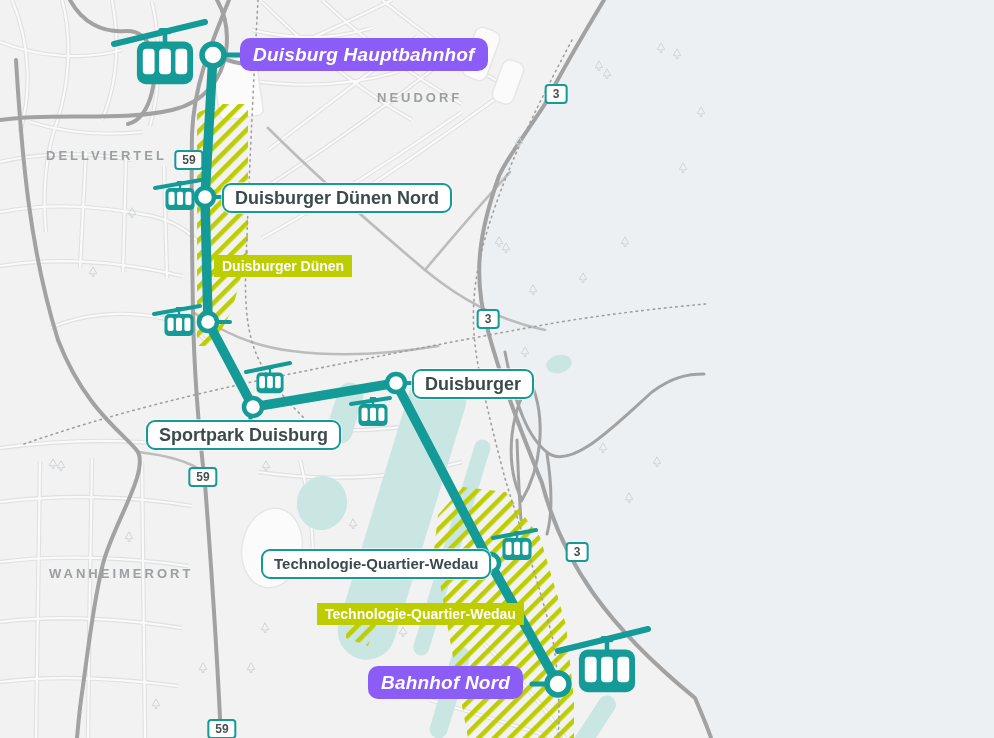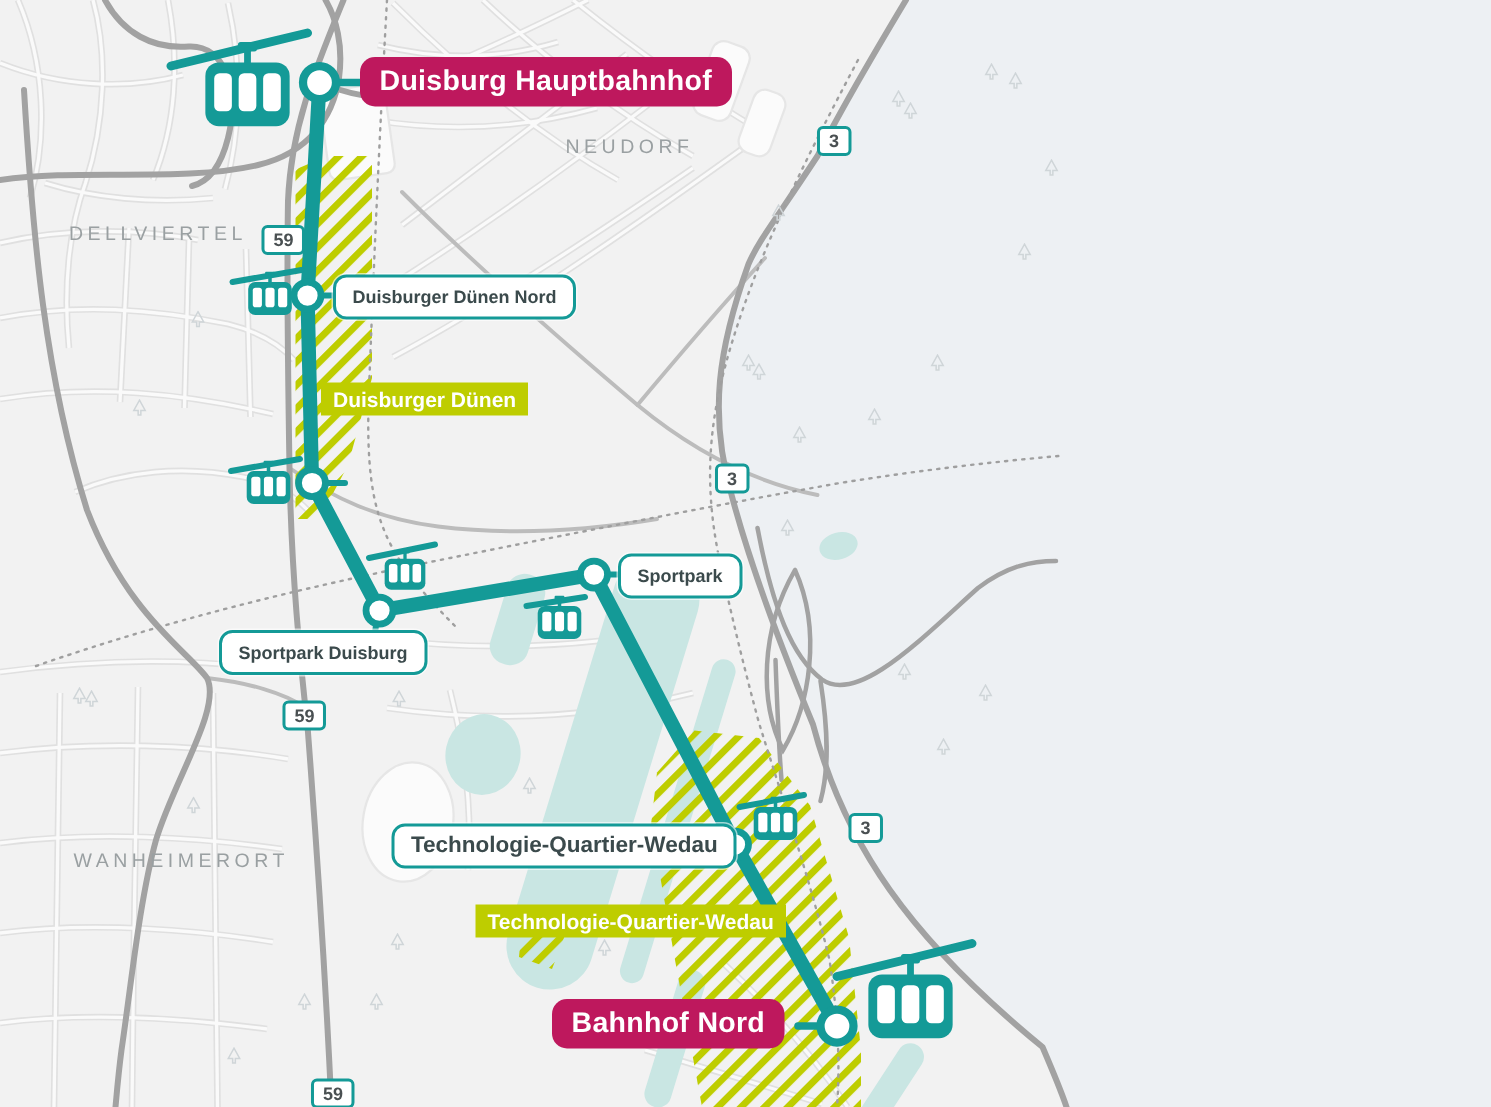--- a/index.html
+++ b/index.html
@@ -5,33 +5,33 @@
   html,body{margin:0;padding:0;background:#dddddd;}
   #stage{
     position:relative;width:994px;height:738px;overflow:hidden;
     background:#f2f2f2;font-family:"Liberation Sans",sans-serif;
   }
   #stage svg{position:absolute;left:0;top:0;}
   .overlay{position:absolute;left:0;top:0;width:100%;height:100%;pointer-events:none;}
   .lbl{position:absolute;white-space:nowrap;font-weight:bold;}
   .stop-label{
     background:#ffffff;border:2px solid #149a97;border-radius:9px;
-    color:#3b4a4c;font-size:12px;line-height:22px;padding:2px 11px;
+    color:#3b4a4c;font-size:18px;line-height:22px;padding:2px 11px;
     box-shadow:0 0 0 1px rgba(255,255,255,.6);
   }
   .terminus-label{
-    background:#be185d;border-radius:10px;color:#ffffff;
-    font-size:19px;line-height:25px;padding:4px 13px;letter-spacing:.2px;
+    background:#8b5cf6;border-radius:10px;color:#ffffff;
+    font-size:19px;line-height:25px;padding:4px 13px;letter-spacing:.2px;font-style:italic;
   }
   .zone-label{
     background:#becd00;border-radius:0;color:#ffffff;
     font-size:14px;line-height:18px;padding:2px 8px;
   }
   .district{
-    color:#9aa0a2;font-weight:normal;font-size:13px;letter-spacing:3px;
+    color:#9aa0a2;font-weight:bold;font-size:13px;letter-spacing:3px;
   }
   .badge{
     position:absolute;transform:translate(-50%,-50%);
     background:#ffffff;border:2px solid #149a97;border-radius:4px;
     color:#4a5052;font-size:12px;font-weight:bold;line-height:14px;padding:1px 6px;
     white-space:nowrap;
   }
 </style>
 </head>
 <body>
@@ -243,17 +243,17 @@
     <span class="badge" style="left:556px;top:94px">3</span>
     <span class="badge" style="left:488px;top:319px">3</span>
     <span class="badge" style="left:577px;top:552px">3</span>
 
     <div class="lbl zone-label" style="left:214px;top:255px">Duisburger Dünen</div>
     <div class="lbl zone-label" style="left:317px;top:603px">Technologie-Quartier-Wedau</div>
 
     <div class="lbl terminus-label" style="left:240px;top:38px">Duisburg Hauptbahnhof</div>
     <div class="lbl stop-label" style="left:222px;top:183px">Duisburger Dünen Nord</div>
     <div class="lbl stop-label" style="left:146px;top:420px">Sportpark Duisburg</div>
-    <div class="lbl stop-label" style="left:412px;top:369px">Sportpark</div>
+    <div class="lbl stop-label" style="left:412px;top:369px">Duisburger</div>
     <div class="lbl stop-label" style="left:261px;top:549px;font-size:15px">Technologie-Quartier-Wedau</div>
     <div class="lbl terminus-label" style="left:368px;top:666px">Bahnhof Nord</div>
   </div>
 </div>
 
 </body></html>

